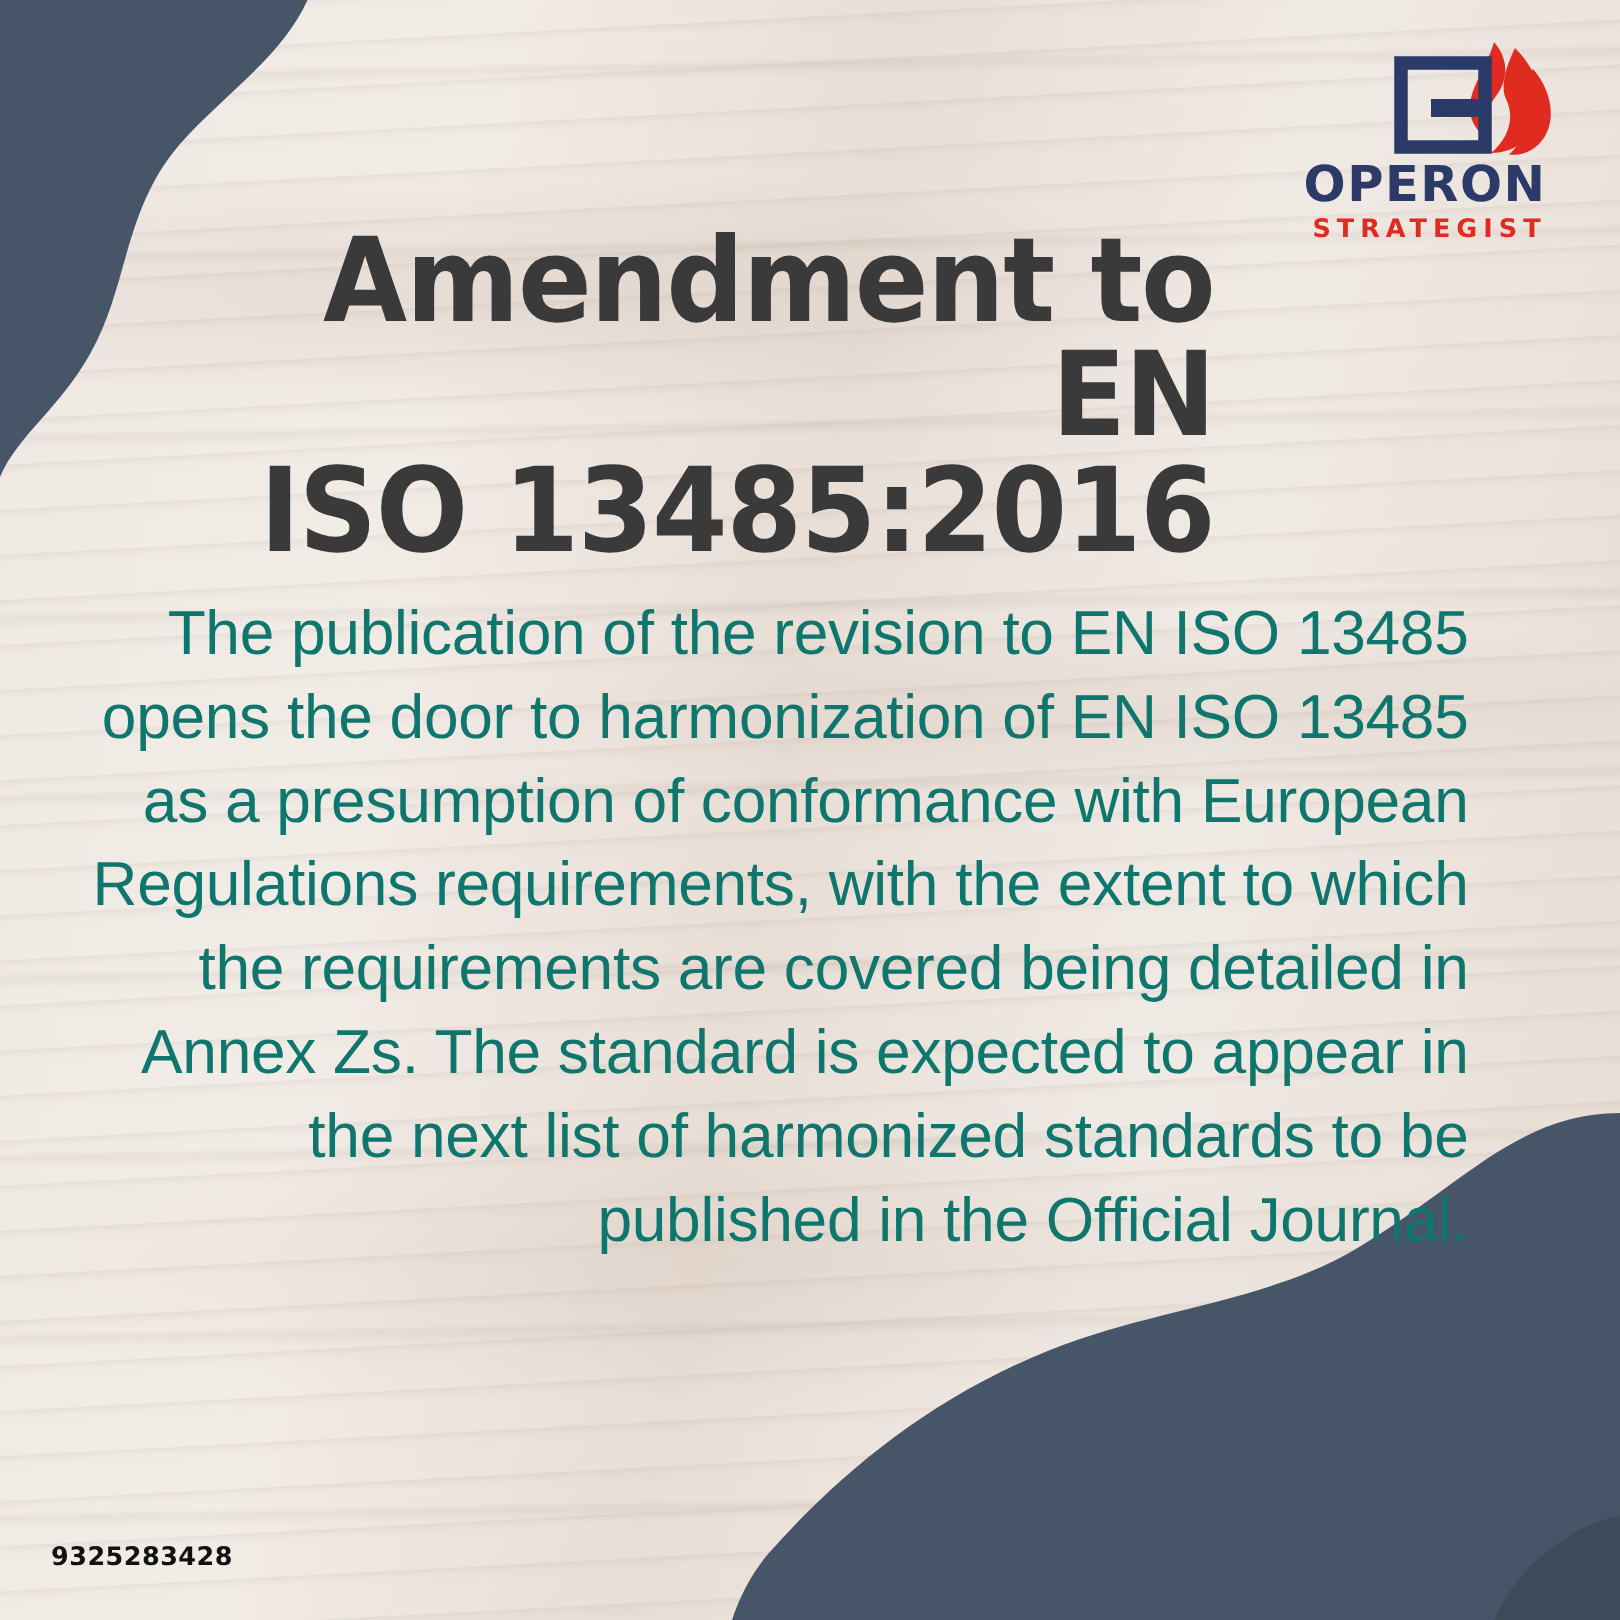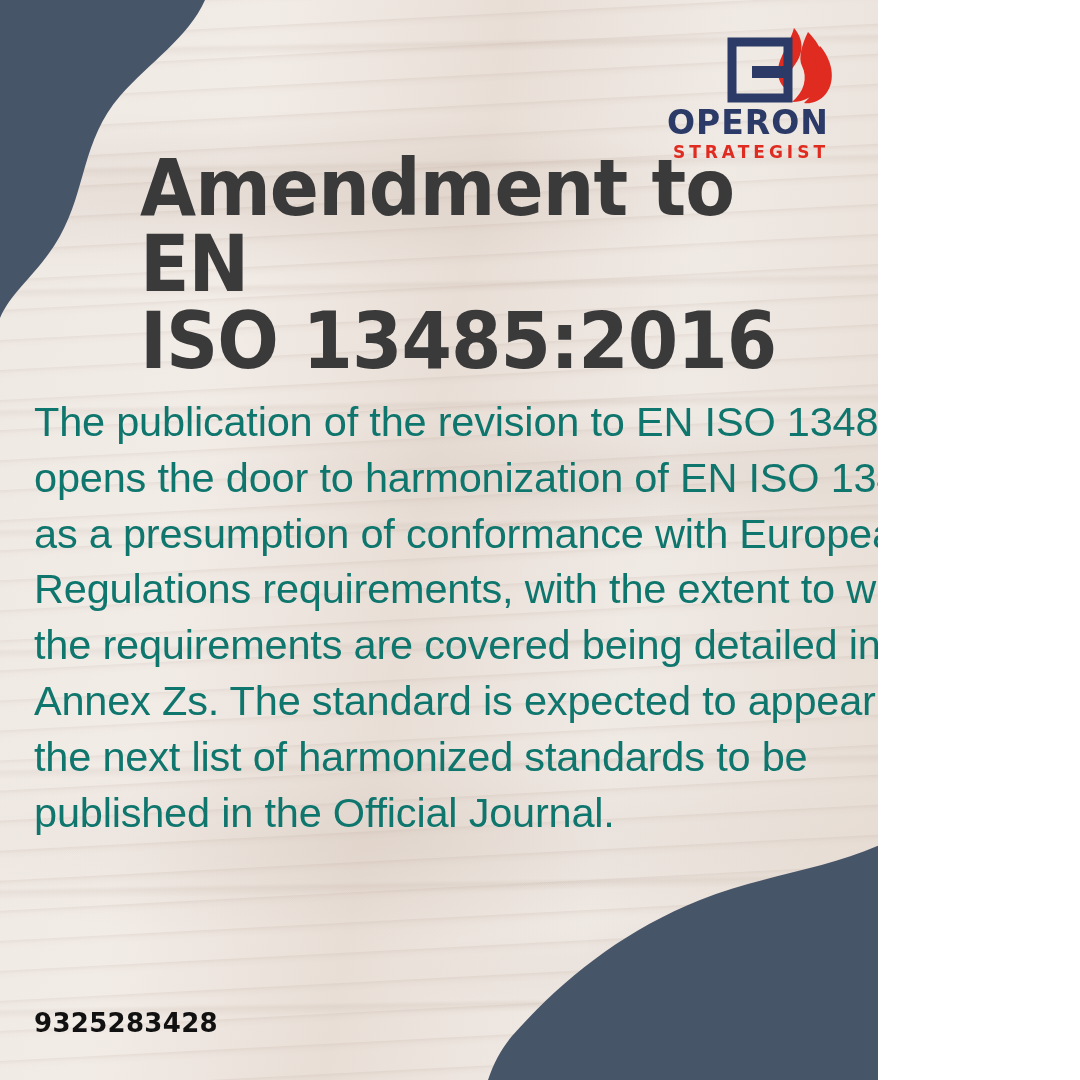--- a/index.html
+++ b/index.html
@@ -2,25 +2,26 @@
 <html><head>
 <meta charset="utf-8">
 <style>
   html, body {
     margin: 0;
     padding: 0;
     background: #ffffff;
   }
   .poster {
     position: relative;
-    width: 878px;
+    width: 1080px;
     height: 1080px;
     overflow: hidden;
     font-family: "Liberation Sans", sans-serif;
     background: #efe7e0;
+    text-align: right;
   }
 
   
   .wood {
     position: absolute;
     inset: 0;
     background:
       repeating-linear-gradient(
         177deg,
         rgba(196,176,162,0.00) 0px,
@@ -104,23 +105,23 @@
   
   .footer {
     position: absolute;
     left: 34px;
     bottom: 26px;
     color: #111111;
     font-family: "DejaVu Sans", sans-serif;
     font-weight: bold;
   }
   .footer .phone {
-    font-size: 26px;
+    font-size: 17px;
     letter-spacing: 0.3px;
-    margin-bottom: 16px;
+    margin-bottom: 6px;
   }
   .footer .site {
     font-size: 21px;
     letter-spacing: 0.2px;
   }
 </style>
 </head>
 <body>
 
 <div class="poster">

